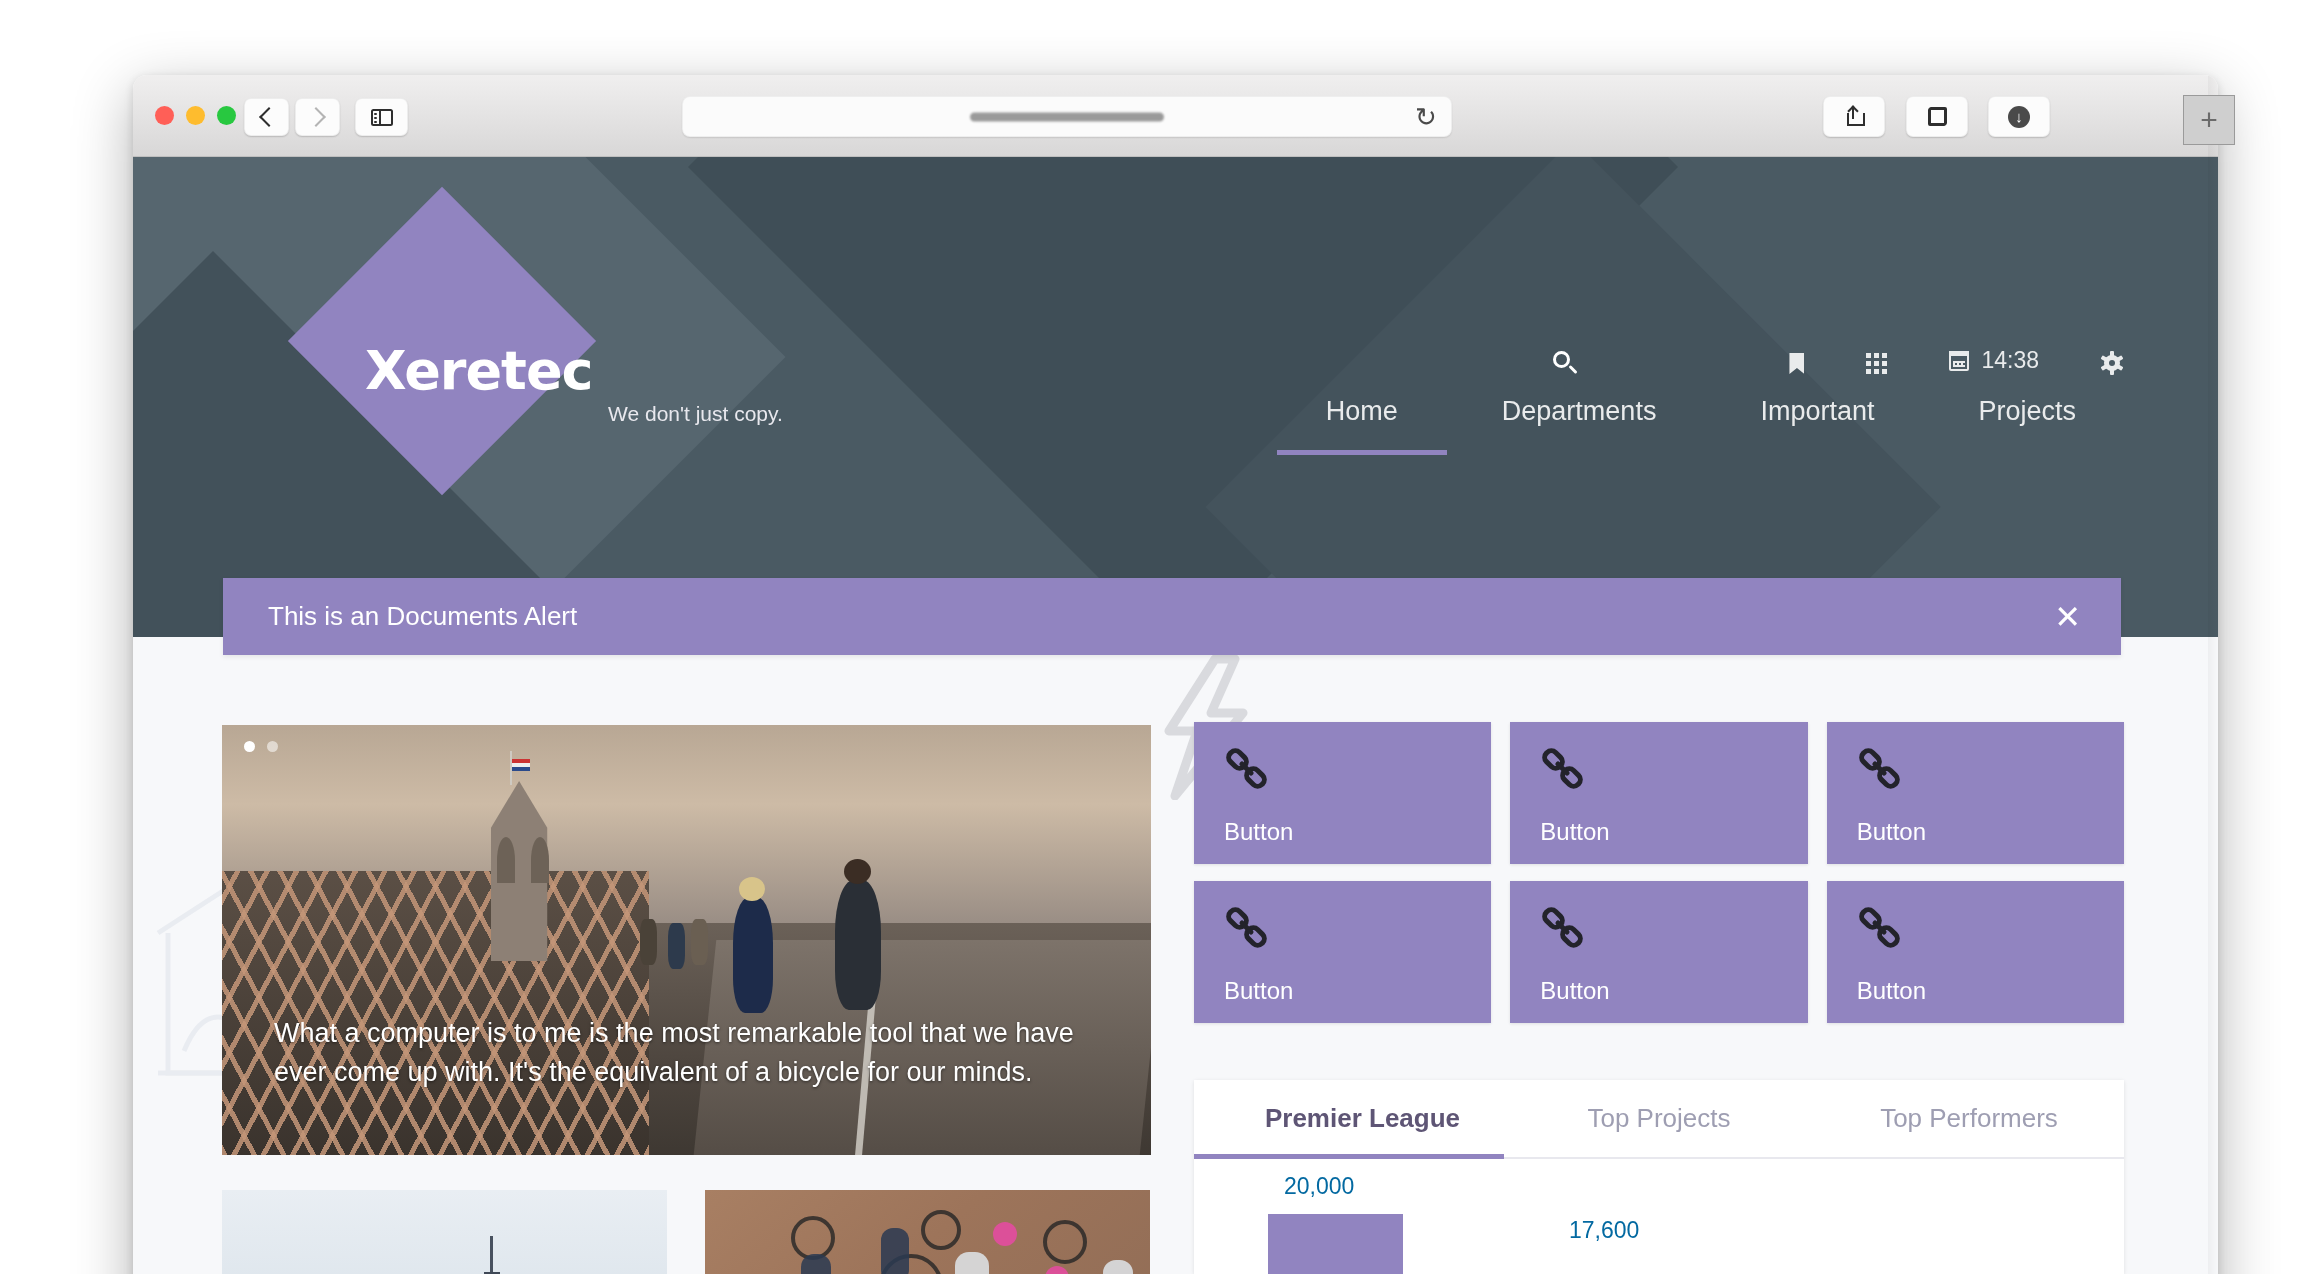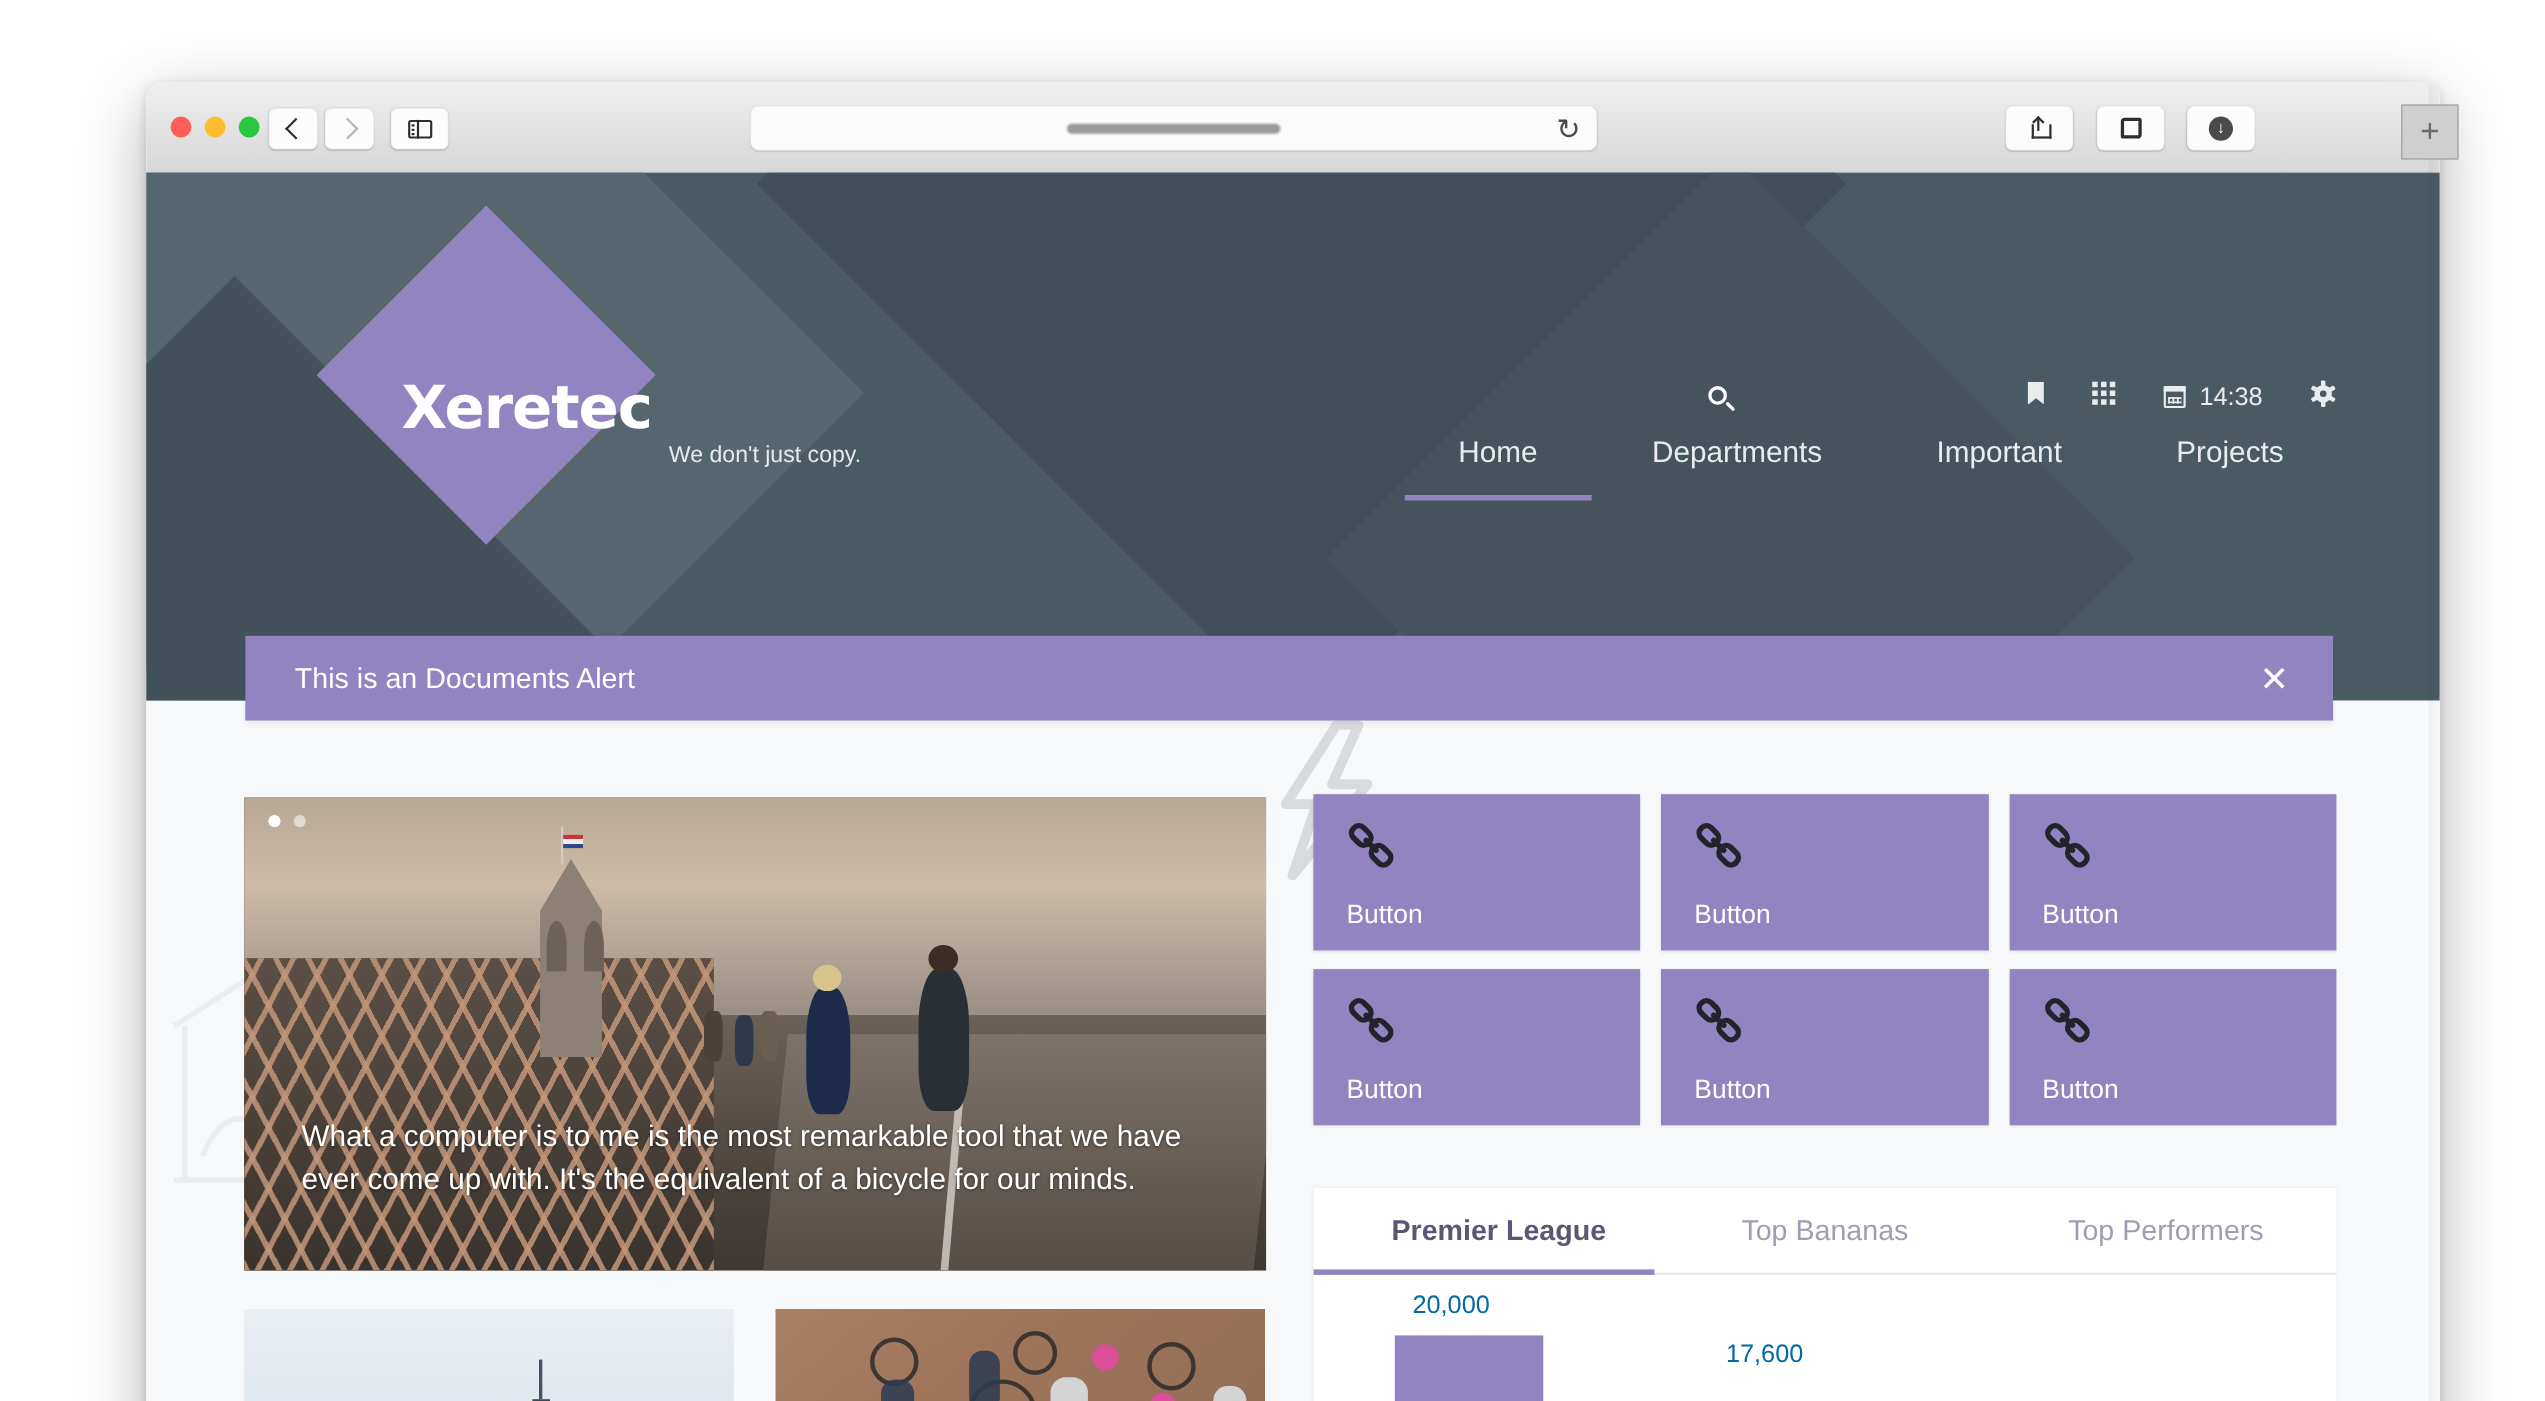--- a/index.html
+++ b/index.html
@@ -192,22 +192,22 @@
   }
   .mag { position:absolute; left:2px; top:2px; width:17px; height:17px;
     border:3px solid #ffffff; border-radius:50%; }
   .mag-handle { position:absolute; left:17px; top:19px; width:10px; height:3px;
     background:#ffffff; transform: rotate(45deg); border-radius:2px; }
 
   #header-utility {
     position: absolute;
     right: 95px; top: 190px;
     display: flex;
-    align-items: flex-start;
-    gap: 44px;
+    align-items: flex-end;
+    gap: 62px;
     color: #e9ebec;
   }
   .util-item { display:flex; align-items:center; gap:12px; font-size: 23px; color:#e9ebec; }
 
   .bm-icon { width: 15px; height: 21px; background:#e9ebec;
     clip-path: polygon(0 0, 100% 0, 100% 100%, 50% 72%, 0 100%); }
 
   .grid-icon { display:grid; grid-template-columns: repeat(3,5px); grid-template-rows: repeat(3,5px); gap:3px; }
   .grid-icon span { background:#e9ebec; width:5px; height:5px; }
 
@@ -705,21 +705,21 @@
       <span class="tile-label">Button</span>
     </div>
   </div>
 
   <div id="tabs-card">
     <div id="tabs-strip">
       <div class="tab active">
         <span>Premier League</span>
       </div>
       <div class="tab">
-        <span>Top Bananas</span>
+        <span>Top Projects</span>
       </div>
       <div class="tab">
         <span>Top Performers</span>
       </div>
     </div>
     <div id="chart-area">
       <span class="ylabel" id="lbl-20000">20,000</span>
       <span class="ylabel" id="lbl-13500">17,600</span>
       <span class="bar" id="bar-1"></span>
     </div>

